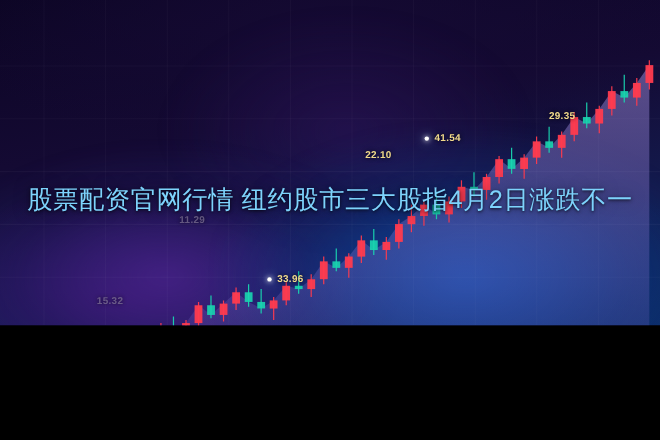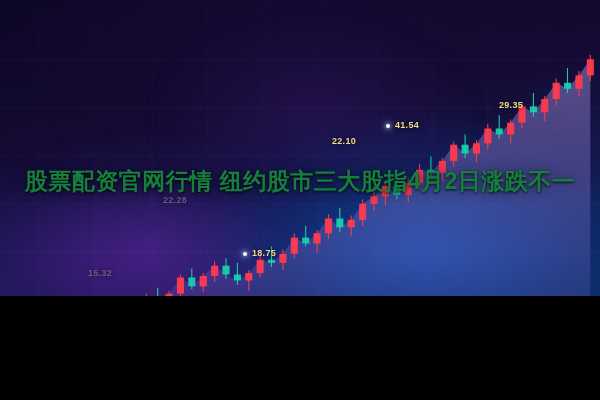--- a/index.html
+++ b/index.html
@@ -84,23 +84,23 @@
   }
 
   
   #headline {
     position: absolute;
     left: 0;
     right: 0;
     top: 165px;
     padding: 0 14px;
     text-align: center;
-    color: #15803d;
+    color: #7dd3fc;
     font-size: 23px;
-    font-weight: bold;
+    font-weight: normal;
     line-height: 1.42;
     letter-spacing: 0.5px;
     text-shadow:
       0 1px 3px rgba(0,0,0,0.85),
       0 0 14px rgba(0,0,0,0.55);
     font-family: "Liberation Sans", sans-serif;
   }
 </style>
 </head>
 <body>
@@ -251,22 +251,22 @@
         <rect x="575.4" y="75.4" width="7.1" height="13.3" fill="#ff3b4e" fill-opacity="0.95"></rect>
         <line x1="590.3" x2="590.3" y1="54.8" y2="81.3" stroke="#ff3b4e" stroke-width="1.1" stroke-opacity="0.95"></line>
         <rect x="586.8" y="59.2" width="7.1" height="16.2" fill="#ff3b4e" fill-opacity="0.95"></rect>
       </g>
   </svg>
 
   <div id="labels">
       <div class="price-label bright" style="left: 499px; top: 100px;">29.35</div>
       <div class="price-label bright" style="left: 395px; top: 120px;">41.54</div>
       <div class="price-label bright" style="left: 312px; top: 136px; margin-left: 20px;">22.10</div>
-      <div class="price-label bright" style="left: 252px; top: 248px;">18.75</div>
-      <div class="price-label dim" style="left: 163px; top: 195px;">22.28</div>
+      <div class="price-label bright" style="left: 252px; top: 248px;">33.96</div>
+      <div class="price-label dim" style="left: 163px; top: 195px;">11.29</div>
       <div class="price-label dim" style="left: 88px; top: 268px;">15.32</div>
       <div class="dot" style="left: 386px; top: 124px;"></div>
       <div class="dot" style="left: 243px; top: 252px;"></div>
     </div>
 
   <div id="headline">股票配资官网行情 纽约股市三大股指4月2日涨跌不一</div>
 
 </div>
 
 </body></html>

